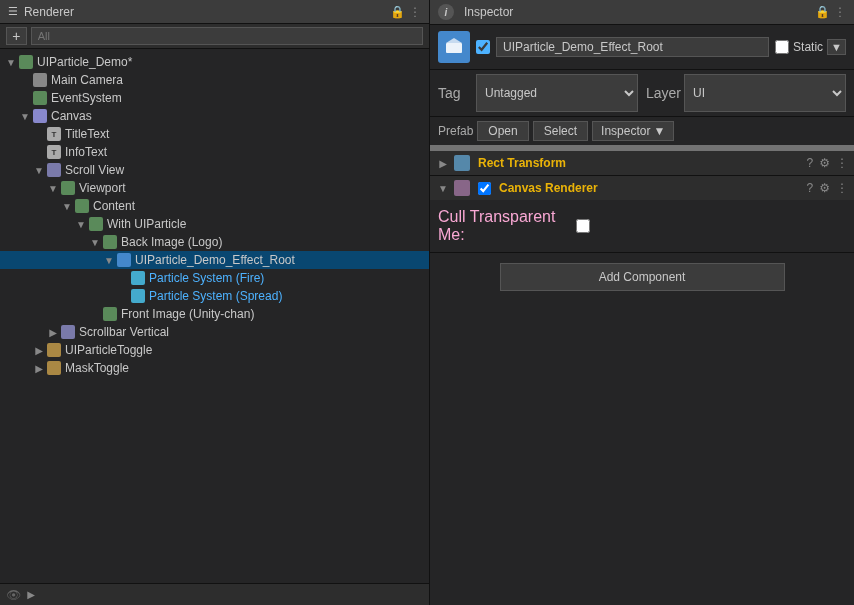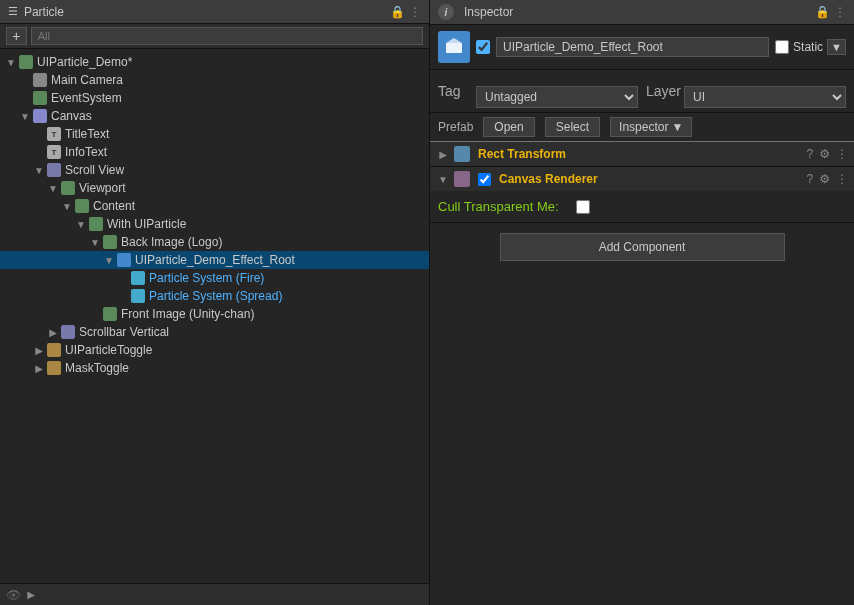--- a/index.html
+++ b/index.html
@@ -325,33 +325,32 @@
       color: #aaa;
       font-size: 14px;
       width: 30px;
     }
 
     .tag-dropdown, .layer-dropdown {
       background: #3c3c3c;
       border: 1px solid #555;
       color: #c8c8c8;
       font-size: 12px;
-      padding: 2px 4px;
+      padding: 10px 4px;
       cursor: pointer;
       flex: 1;
-      margin-top: 12px;
     }
 
     
     .prefab-row {
       display: flex;
       align-items: center;
       padding: 4px 8px;
-      gap: 10px;
-      border-bottom: 1px solid #737373;
+      gap: 4px;
+      border-bottom: 6px solid #737373;
     }
 
     .prefab-label {
       color: #aaa;
       font-size: 12px;
     }
 
     .prefab-btn {
       background: #3c3c3c;
       border: 1px solid #555;
@@ -413,22 +412,22 @@
     }
 
     .field-row {
       display: flex;
       align-items: center;
       padding: 2px 0;
       gap: 8px;
     }
 
     .field-label {
-      color: #84cc16;
-      font-size: 13px;
+      color: #f9a8d4;
+      font-size: 16px;
       width: 130px;
       flex-shrink: 0;
     }
 
     .checkbox-small {
       width: 14px;
       height: 14px;
     }
 
     
@@ -482,21 +481,21 @@
       color: #888; font-size: 10px;
     }
   </style>
 </head>
 <body>
 
 <div class="hierarchy-panel">
   <div class="panel-header">
     <div class="panel-header-left">
       <span class="header-icon">☰</span>
-      <span class="panel-title">Particle</span>
+      <span class="panel-title">Renderer</span>
     </div>
     <div class="header-actions">
       <span style="color:#888;cursor:pointer;">🔒</span>
       <span style="color:#888;cursor:pointer;">⋮</span>
     </div>
   </div>
 
   <div class="toolbar-row">
     <button class="add-btn">+</button>
     <input class="search-box" type="text" placeholder="All" style="">

